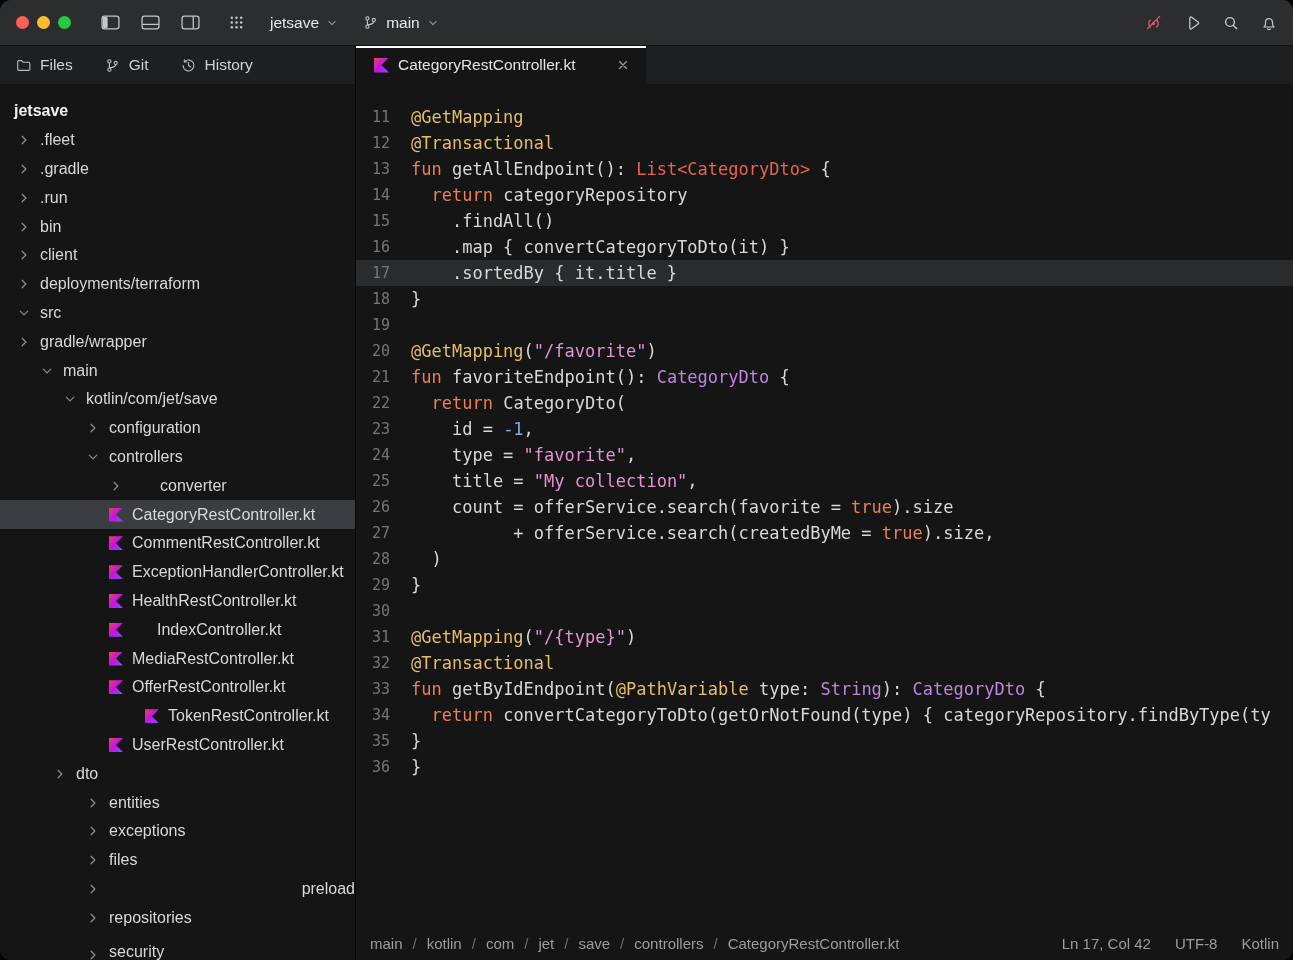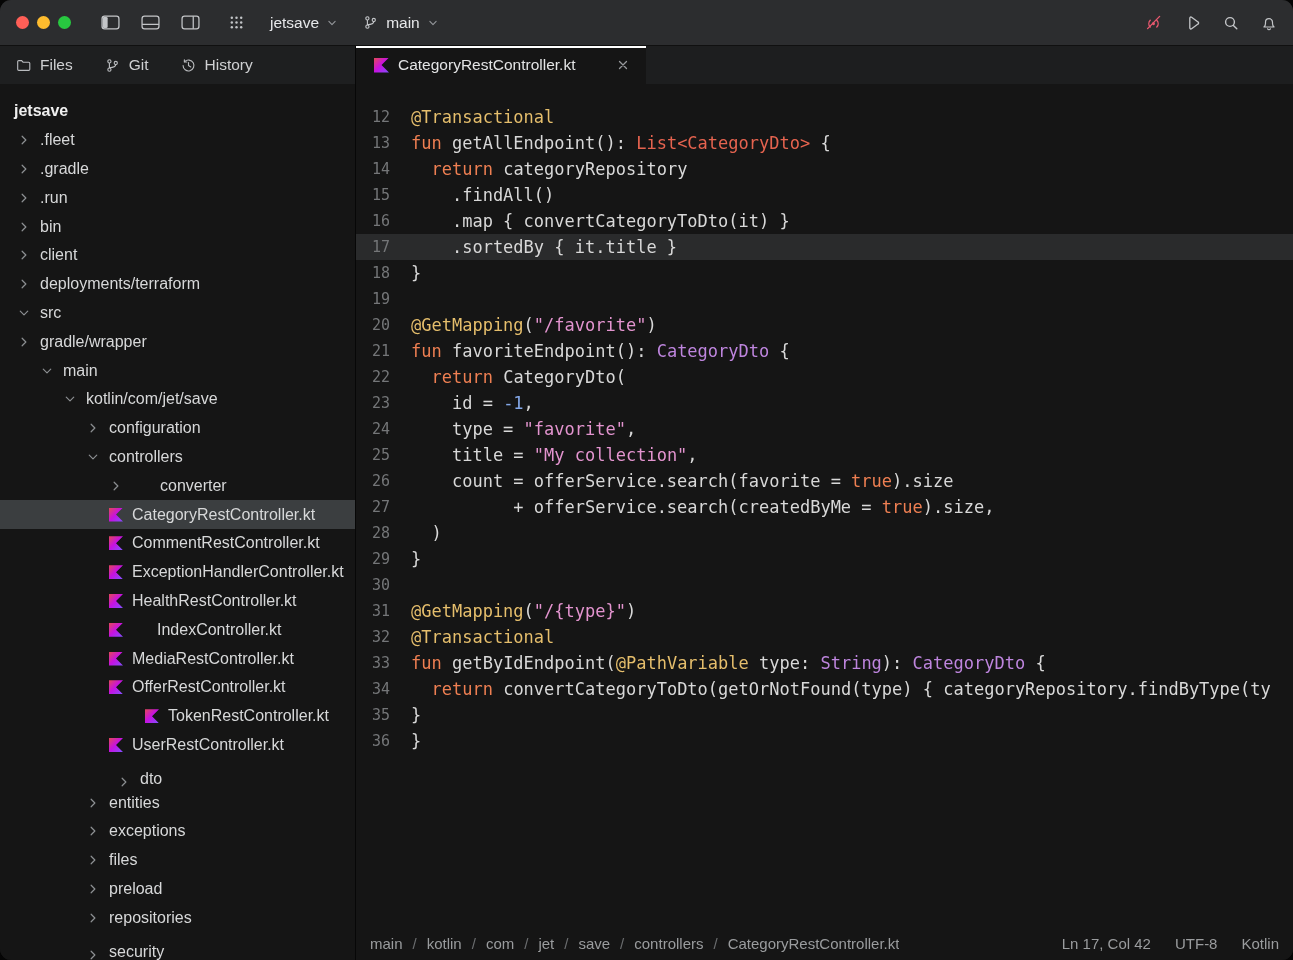--- a/index.html
+++ b/index.html
@@ -384,21 +384,21 @@
               <span class="k-icon" data-name="kotlin-file-icon"></span>
             </span>
             <span class="tree-label" data-name="tree-item-label">TokenRestController.kt</span>
           </div>
           <div class="tree-row" data-name="tree-item" style="padding-left: 108px;">
             <span class="tree-glyph" data-name="file-icon-slot">
               <span class="k-icon" data-name="kotlin-file-icon"></span>
             </span>
             <span class="tree-label" data-name="tree-item-label">UserRestController.kt</span>
           </div>
-          <div class="tree-row" data-name="tree-item" style="padding-left: 116px; align-items: flex-end;">
+          <div class="tree-row" data-name="tree-item" style="padding-left: 52px;">
             <span class="tree-glyph" data-name="chevron-right-icon">
               <svg viewBox="0 0 16 16" width="12" height="12" fill="none" stroke="currentColor" stroke-width="1.6" stroke-linecap="round" stroke-linejoin="round">
                 <path d="M5.5 3l5 5-5 5"></path>
               </svg>
             </span>
             <span class="tree-label" data-name="tree-item-label">dto</span>
           </div>
           <div class="tree-row" data-name="tree-item" style="padding-left: 85px;">
             <span class="tree-glyph" data-name="chevron-right-icon">
               <svg viewBox="0 0 16 16" width="12" height="12" fill="none" stroke="currentColor" stroke-width="1.6" stroke-linecap="round" stroke-linejoin="round">
@@ -416,21 +416,21 @@
             <span class="tree-label" data-name="tree-item-label">exceptions</span>
           </div>
           <div class="tree-row" data-name="tree-item" style="padding-left: 85px;">
             <span class="tree-glyph" data-name="chevron-right-icon">
               <svg viewBox="0 0 16 16" width="12" height="12" fill="none" stroke="currentColor" stroke-width="1.6" stroke-linecap="round" stroke-linejoin="round">
                 <path d="M5.5 3l5 5-5 5"></path>
               </svg>
             </span>
             <span class="tree-label" data-name="tree-item-label">files</span>
           </div>
-          <div class="tree-row" data-name="tree-item" style="padding-left: 85px;">
+          <div class="tree-row" data-name="tree-item" style="padding-left: 85px; justify-content: space-between;">
             <span class="tree-glyph" data-name="chevron-right-icon">
               <svg viewBox="0 0 16 16" width="12" height="12" fill="none" stroke="currentColor" stroke-width="1.6" stroke-linecap="round" stroke-linejoin="round">
                 <path d="M5.5 3l5 5-5 5"></path>
               </svg>
             </span>
             <span class="tree-label" data-name="tree-item-label">preload</span>
           </div>
           <div class="tree-row" data-name="tree-item" style="padding-left: 85px;">
             <span class="tree-glyph" data-name="chevron-right-icon">
               <svg viewBox="0 0 16 16" width="12" height="12" fill="none" stroke="currentColor" stroke-width="1.6" stroke-linecap="round" stroke-linejoin="round">
@@ -456,20 +456,21 @@
           <span class="k-icon" data-name="kotlin-file-icon"></span>
           <span class="tab-label" data-name="editor-tab-label">CategoryRestController.kt</span>
           <button class="tab-close icon" data-name="tab-close-button">
               <svg viewBox="0 0 10 10" width="10" height="10" fill="none" stroke="currentColor" stroke-width="1.3" stroke-linecap="round">
                 <path d="M1.5 1.5l7 7M8.5 1.5l-7 7"></path>
               </svg>
             </button>
         </div>
       </div>
       <div class="code-area" id="code-area" data-name="code-editor">
+          <div class="code-line" data-name="code-line"><span class="ln" data-name="line-number">11</span><span class="code-text" data-name="code-text"><span class="c-ann">@GetMapping</span></span></div>
           <div class="code-line" data-name="code-line"><span class="ln" data-name="line-number">12</span><span class="code-text" data-name="code-text"><span class="c-ann">@Transactional</span></span></div>
           <div class="code-line" data-name="code-line"><span class="ln" data-name="line-number">13</span><span class="code-text" data-name="code-text"><span class="c-kw">fun</span><span class="c-d"> getAllEndpoint(): </span><span class="c-tyr">List&lt;CategoryDto&gt;</span><span class="c-d"> {</span></span></div>
           <div class="code-line" data-name="code-line"><span class="ln" data-name="line-number">14</span><span class="code-text" data-name="code-text"><span class="c-d">  </span><span class="c-kw">return</span><span class="c-d"> categoryRepository</span></span></div>
           <div class="code-line" data-name="code-line"><span class="ln" data-name="line-number">15</span><span class="code-text" data-name="code-text"><span class="c-d">    .findAll()</span></span></div>
           <div class="code-line" data-name="code-line"><span class="ln" data-name="line-number">16</span><span class="code-text" data-name="code-text"><span class="c-d">    .map { convertCategoryToDto(it) }</span></span></div>
           <div class="code-line active" data-name="code-line"><span class="ln" data-name="line-number">17</span><span class="code-text" data-name="code-text"><span class="c-d">    .sortedBy { it.title }</span></span></div>
           <div class="code-line" data-name="code-line"><span class="ln" data-name="line-number">18</span><span class="code-text" data-name="code-text"><span class="c-d">}</span></span></div>
           <div class="code-line" data-name="code-line"><span class="ln" data-name="line-number">19</span><span class="code-text" data-name="code-text"></span></div>
           <div class="code-line" data-name="code-line"><span class="ln" data-name="line-number">20</span><span class="code-text" data-name="code-text"><span class="c-ann">@GetMapping</span><span class="c-d">(</span><span class="c-str">"/favorite"</span><span class="c-d">)</span></span></div>
           <div class="code-line" data-name="code-line"><span class="ln" data-name="line-number">21</span><span class="code-text" data-name="code-text"><span class="c-kw">fun</span><span class="c-d"> favoriteEndpoint(): </span><span class="c-ty">CategoryDto</span><span class="c-d"> {</span></span></div>

